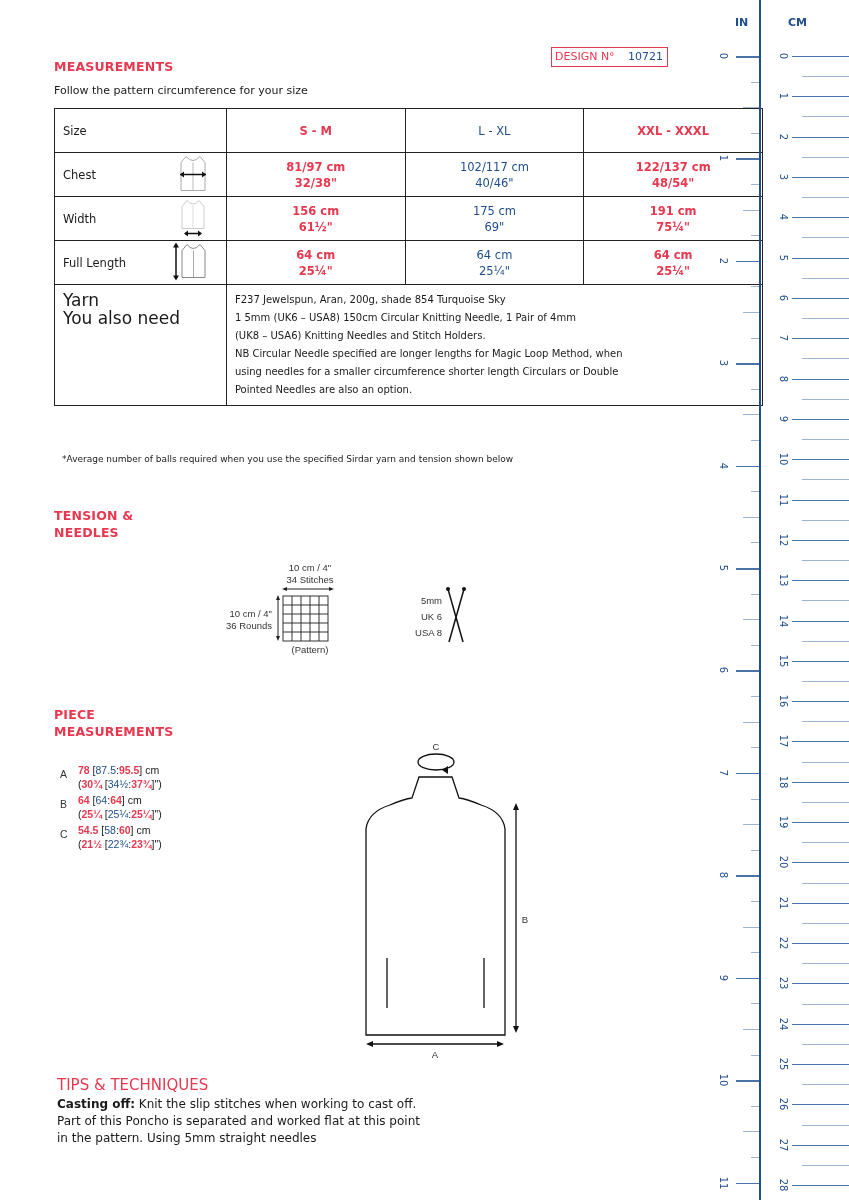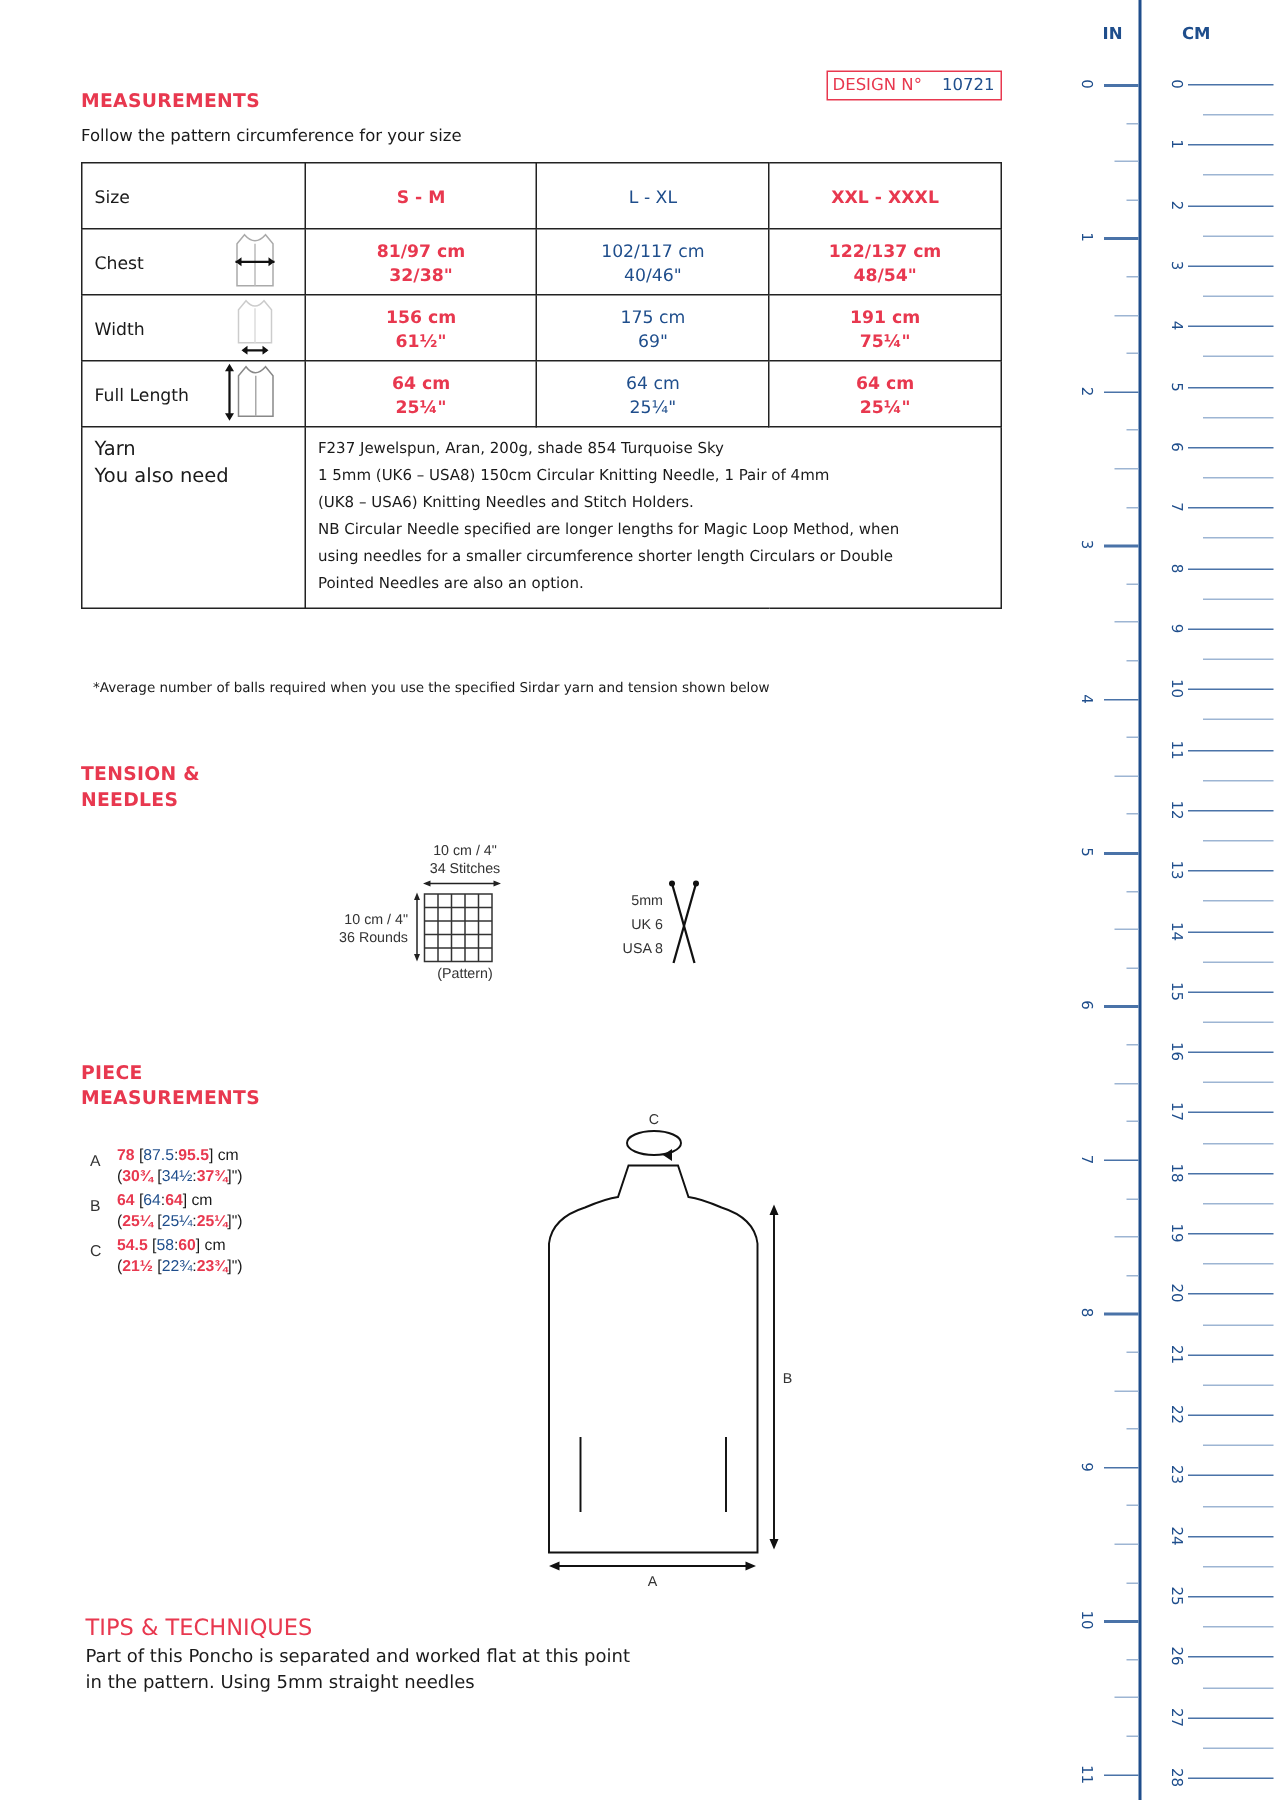--- a/index.html
+++ b/index.html
@@ -6,21 +6,21 @@
   body { width:849px; height:1200px; position:relative; background:#ffffff; overflow:hidden;
          font-family:"DejaVu Sans", sans-serif; color:#1a1a1a; }
   .abs { position:absolute; }
   .red { color:#e8384f;font-weight:bold; }
   .blue { color:#1f4e8c; }
   .h-sec { font-family:"DejaVu Sans", sans-serif; font-weight:bold; font-size:12.5px; color:#e8384f; letter-spacing:0.2px; line-height:17px; }
   .design-box { left:551px; top:47px; width:115px; height:18px; border:1px solid #e8384f; font-size:11px; line-height:18px; }
   .design-box .lbl { position:absolute; left:3px; top:0; color:#e8384f; }
   .design-box .num { position:absolute; right:4px; top:0; color:#1f4e8c; }
   .intro { left:54px; top:84px; font-size:11px; }
-  table.meas { position:absolute; left:54px; top:108px; width:614px; border-collapse:collapse; font-size:11.5px; }
+  table.meas { position:absolute; left:54px; top:108px; width:709px; border-collapse:collapse; font-size:11.5px; }
   table.meas td { border:1.5px solid #222; padding:0; vertical-align:middle; }
   table.meas td.lab { width:136px; position:relative; padding-left:8px; }
   table.meas td.val { width:158px; text-align:center; line-height:16px; }
   .icon-cell { position:absolute; right:18px; top:50%; transform:translateY(-50%); }
   .yarn-text { line-height:18px; padding:6px 8px 6px 8px !important; }
   .footnote { left:62px; top:454px; font-size:9px; }
   .tension-lbl { font-family:"Liberation Sans", sans-serif; font-size:9.5px; color:#333; line-height:12px; text-align:center; }
   .piece-list { left:60px; top:764px; font-family:"Liberation Sans", sans-serif; font-size:10.5px; line-height:13.5px; }
   .piece-list .row { position:relative; padding-left:18px; margin-bottom:3px; }
   .piece-list .letter { position:absolute; left:0; top:4px; color:#333; }
@@ -116,21 +116,21 @@
     <td class="val blue">
           <div>64 cm</div>
           <div>25¼"</div>
         </td>
     <td class="val red">
           <div>64 cm</div>
           <div>25¼"</div>
         </td>
   </tr>
   <tr>
-    <td class="lab yarn-text" style="vertical-align:top; font-size:13px;">
+    <td class="lab yarn-text" style="vertical-align:top; font-size:17px;">
       <div>Yarn</div>
       <div>You also need</div>
     </td>
     <td colspan="3" class="yarn-text" style="font-size:10px; vertical-align:top;">
       <div>F237 Jewelspun, Aran, 200g, shade 854 Turquoise Sky</div>
       <div>1 5mm (UK6 – USA8) 150cm Circular Knitting Needle, 1 Pair of 4mm</div>
       <div>(UK8 – USA6) Knitting Needles and Stitch Holders.</div>
       <div>NB Circular Needle specified are longer lengths for Magic Loop Method, when</div>
       <div>using needles for a smaller circumference shorter length Circulars or Double</div>
       <div>Pointed Needles are also an option.</div>
@@ -218,20 +218,21 @@
     <line x1="166" y1="76" x2="166" y2="300"></line>
   </g>
   <path d="M16 314 L23 311 L23 317Z M154 314 L147 311 L147 317Z M166 73 L163 80 L169 80Z M166 303 L163 296 L169 296Z M92 40 L98 36 L98 44Z" fill="#111"></path>
 </svg>
 <div class="abs tension-lbl" style="left:430px; top:1049px; width:10px;">A</div>
 <div class="abs tension-lbl" style="left:520px; top:914px; width:10px;">B</div>
 <div class="abs tension-lbl" style="left:431px; top:741px; width:10px;">C</div>
 
 <div class="abs tips-title">TIPS &amp; TECHNIQUES</div>
 <div class="abs tips-body">
+  <div><b>Casting off:</b><span> Knit the slip stitches when working to cast off.</span></div>
   <div>Part of this Poncho is separated and worked flat at this point</div>
   <div>in the pattern. Using 5mm straight needles</div>
 </div>
 
 <div class="abs" style="left:699px; top:0; width:150px; height:1200px;">
   <div class="abs" style="left:60px; top:0; width:2px; height:1200px; background:#1f4e8c;"></div>
   <div class="abs ruler-lbl" style="left:36px; top:16px; font-weight:bold;">IN</div>
   <div class="abs ruler-lbl" style="left:89px; top:16px; font-weight:bold;">CM</div>
   <div id="ruler-marks">
       <div class="abs" style="left:93px; top:56px; width:57px; height:1px; background:#4a73a8;"></div>

